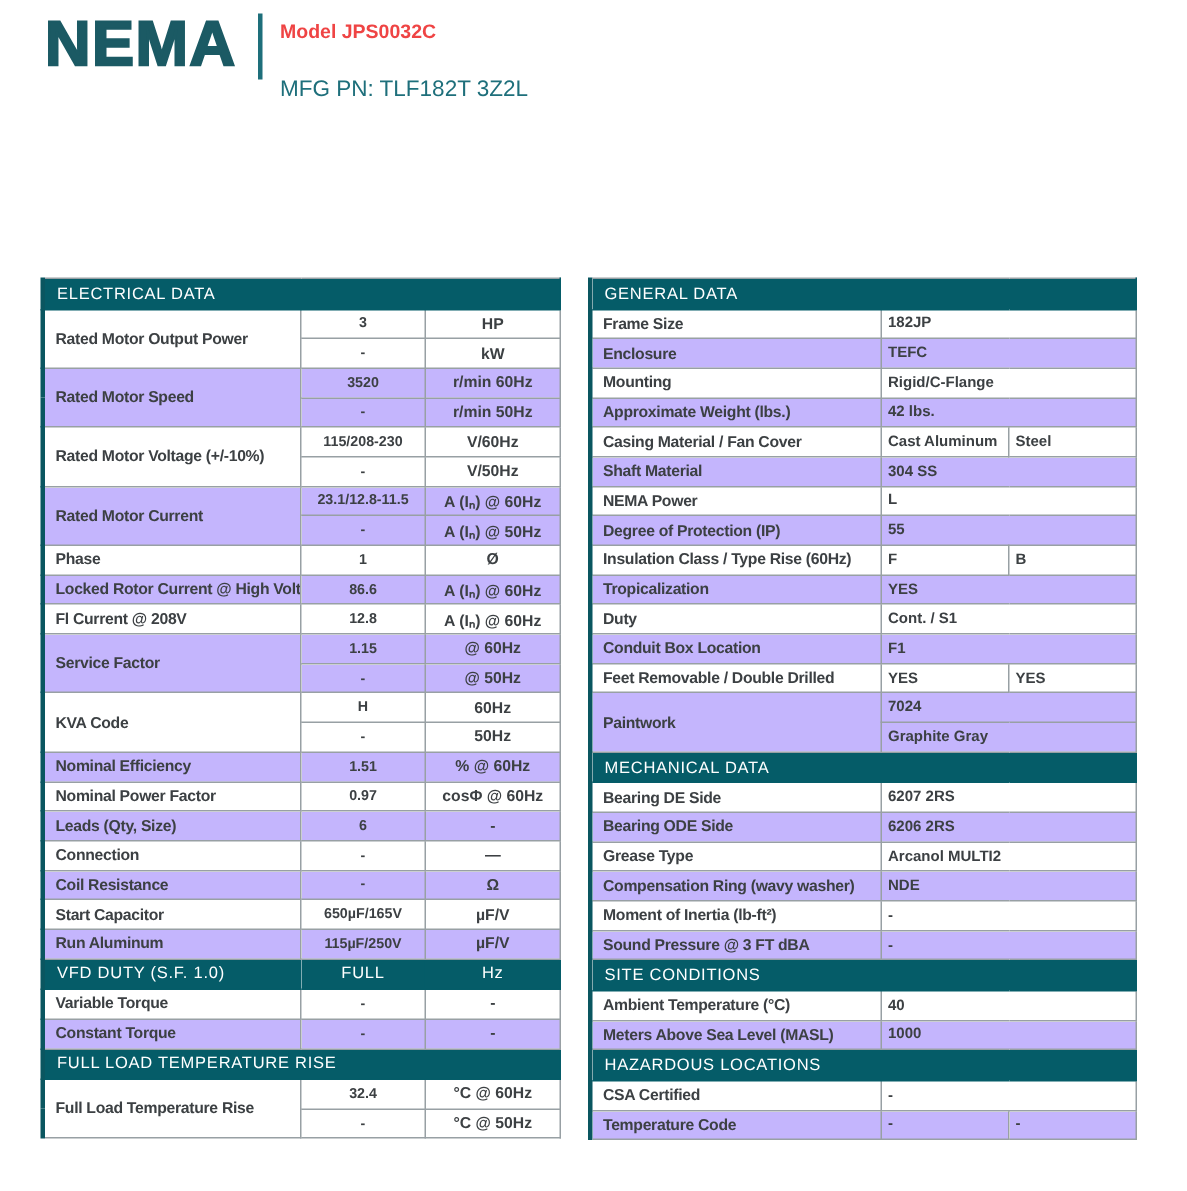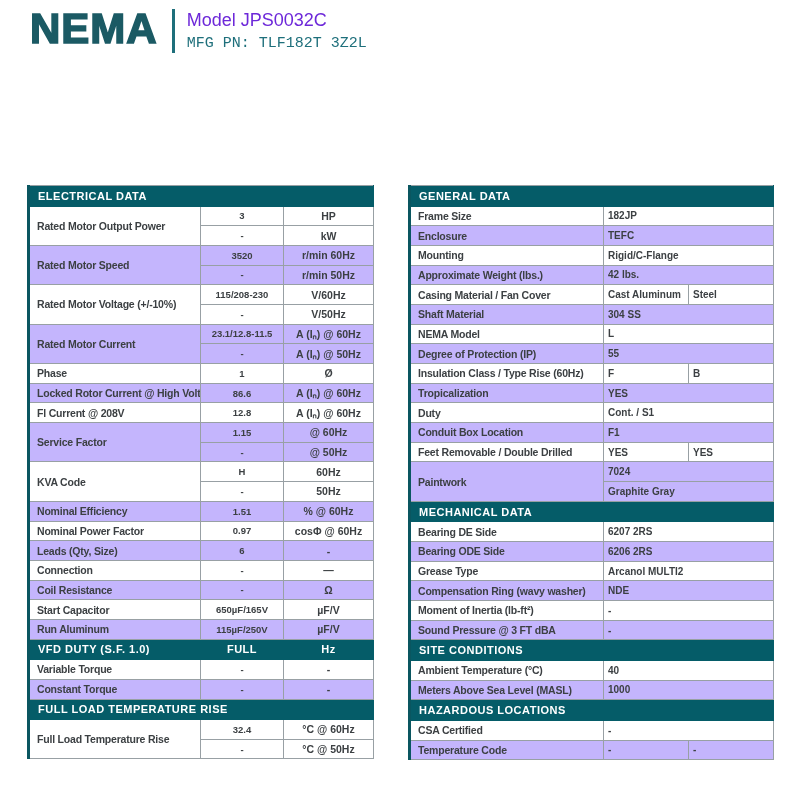--- a/index.html
+++ b/index.html
@@ -6,43 +6,43 @@
   html,body { background:#ffffff; }
   body { font-family:"Liberation Sans", sans-serif; }
   .sheet { position:relative; width:791px; height:794px; background:#fff; overflow:hidden; }
 
   
   .brand { position:absolute; left:30px; top:6px; display:flex; align-items:flex-start; }
   .logo { font-size:42px; line-height:46px; font-weight:700; color:#1b5a64;
           letter-spacing:1px; -webkit-text-stroke:1.6px #1b5a64; }
   .divider { width:3px; height:44px; background:#1e6f7b; margin:3px 12px 0 14px; }
   .brand-text { padding-top:4px; }
-  .model { color:#6d28d9; font-weight:400; font-size:18px; line-height:21px; }
-  .mfg { color:#1e6f7b; font-size:15px; line-height:17px; margin-top:4px;font-family:Liberation Mono, monospace; }
+  .model { color:#ef4444; font-weight:700; font-size:13px; line-height:21px; }
+  .mfg { color:#1e6f7b; font-size:15px; line-height:17px; margin-top:20px; }
 
   
   table.tbl { position:absolute; top:185px; border-collapse:collapse; table-layout:fixed;
               border-left:3px solid #0a5660; border-right:1px solid #98a0a4;
               border-bottom:1px solid #98a0a4; }
   #left-table  { left:27px;  width:345px; }
-  #right-table { left:408px; width:364px; }
+  #right-table { left:392px; width:364px; }
 
   .tbl td { border:1px solid #98a0a4; height:19.7px; padding:0 4px;
             color:#3c4043; vertical-align:middle; overflow:hidden; }
 
   .tbl td.lbl { text-align:left; font-weight:700; font-size:10.5px;
                 letter-spacing:-0.2px; white-space:nowrap; padding-left:7px; }
   .tbl td.num  { text-align:center; font-weight:700; font-size:9.5px; white-space:nowrap; }
   .tbl td.unit { text-align:center; font-weight:700; font-size:10.5px; white-space:nowrap; }
   .tbl td.rval { font-weight:700; font-size:10px; white-space:nowrap; }
 
   .tbl tr.shade td { background:#c4b5fd; }
   .tbl tr:not(.shade) td { background:#ffffff; }
 
-  .tbl tr.sec td { background:#055c68; color:#ffffff; font-weight:700; font-size:11px;
+  .tbl tr.sec td { background:#055c68; color:#ffffff; font-weight:400; font-size:11px;
                    letter-spacing:0.5px; height:20.5px; border-color:#055c68;
                    border-top:1px solid #98a0a4; border-bottom:1px solid #055c68; }
   .tbl tr.sec td.sec-title { text-align:left; padding-left:8px; }
   .tbl tr.sec td.sec-sub   { text-align:center; border-left:1px solid #3b8591; }
 </style>
 </head>
 <body>
 
 <div class="sheet">
 
@@ -228,21 +228,21 @@
         <tr>
           <td rowspan="1" class="lbl">Casing Material / Fan Cover</td>
           <td class="rval">Cast Aluminum</td>
           <td class="rval">Steel</td>
         </tr>
         <tr class="shade">
           <td rowspan="1" class="lbl">Shaft Material</td>
           <td colspan="2" class="rval">304 SS</td>
         </tr>
         <tr>
-          <td rowspan="1" class="lbl">NEMA Model</td>
+          <td rowspan="1" class="lbl">NEMA Power</td>
           <td colspan="2" class="rval">L</td>
         </tr>
         <tr class="shade">
           <td rowspan="1" class="lbl">Degree of Protection (IP)</td>
           <td colspan="2" class="rval">55</td>
         </tr>
         <tr>
           <td rowspan="1" class="lbl">Insulation Class / Type Rise (60Hz)</td>
           <td class="rval">F</td>
           <td class="rval">B</td>

